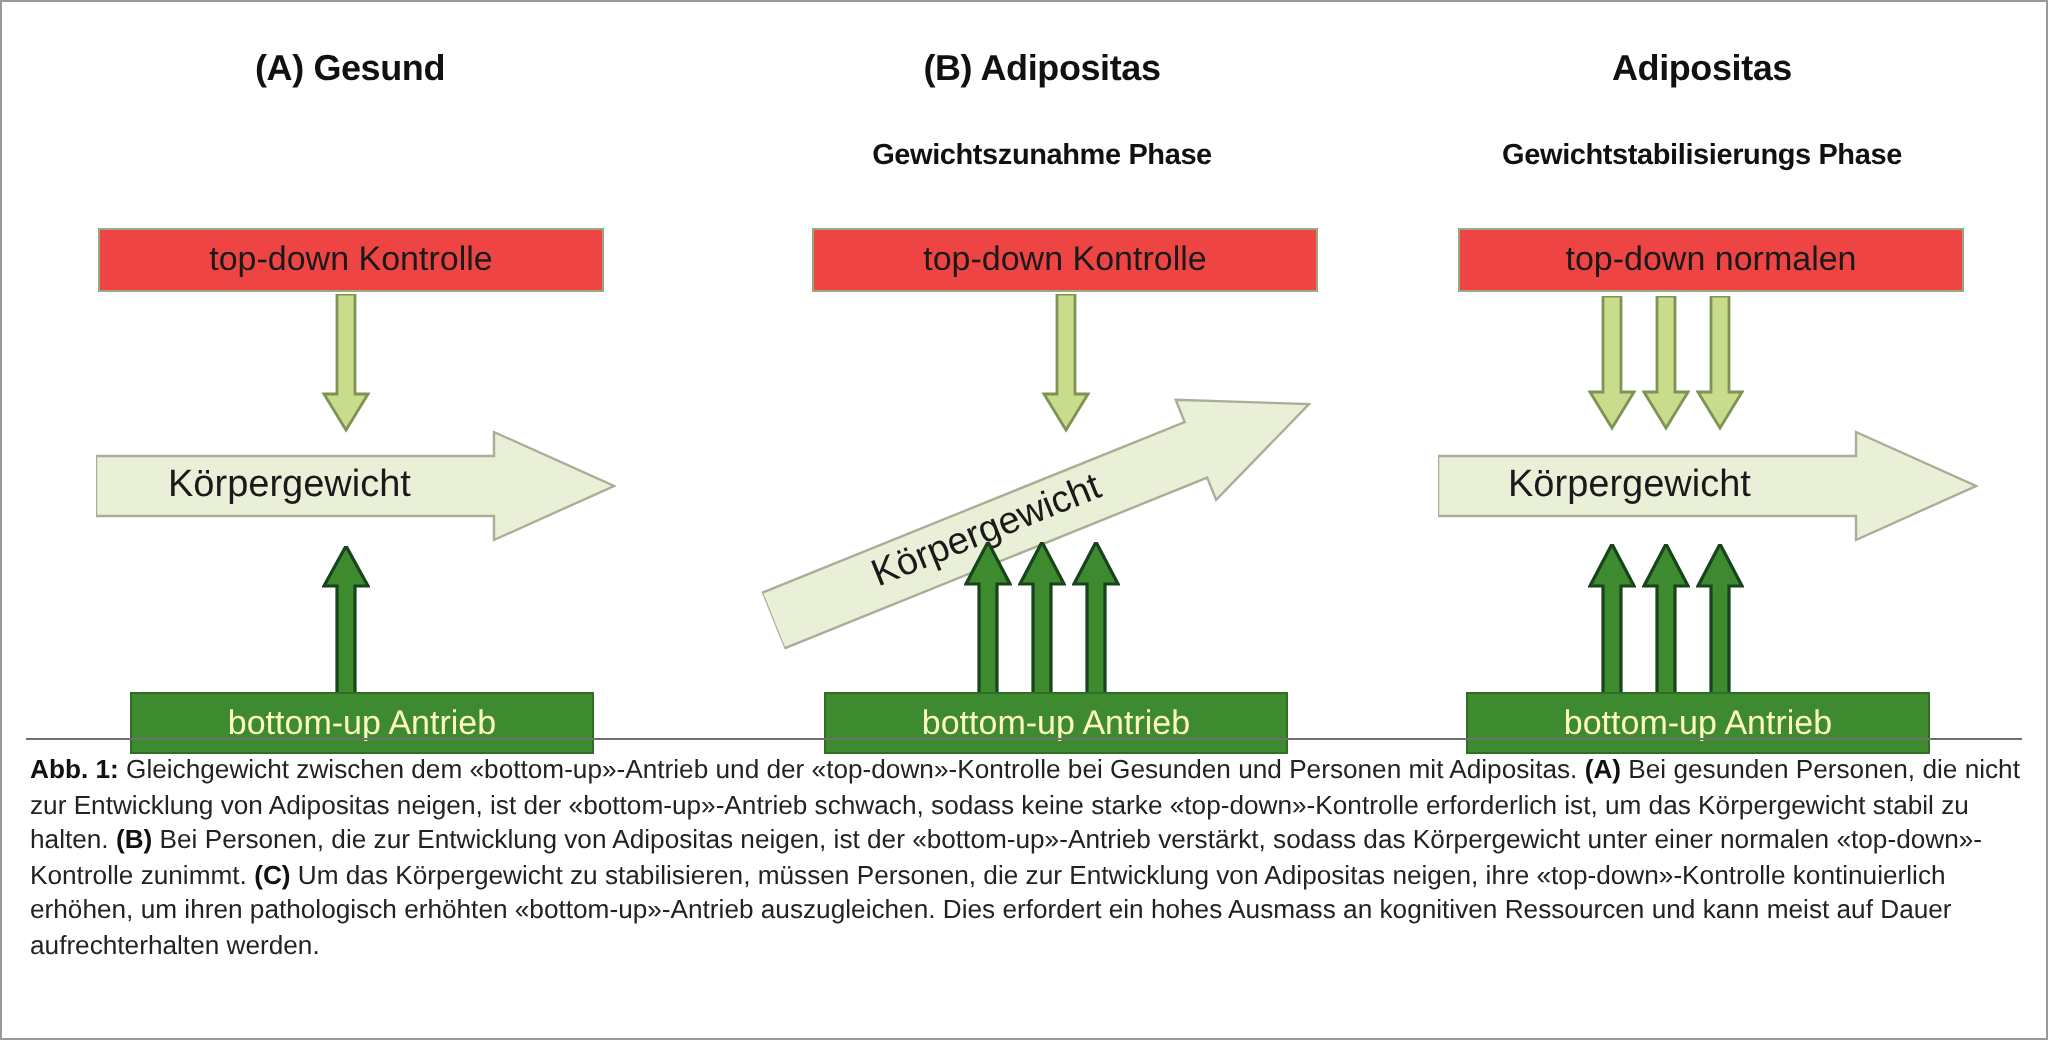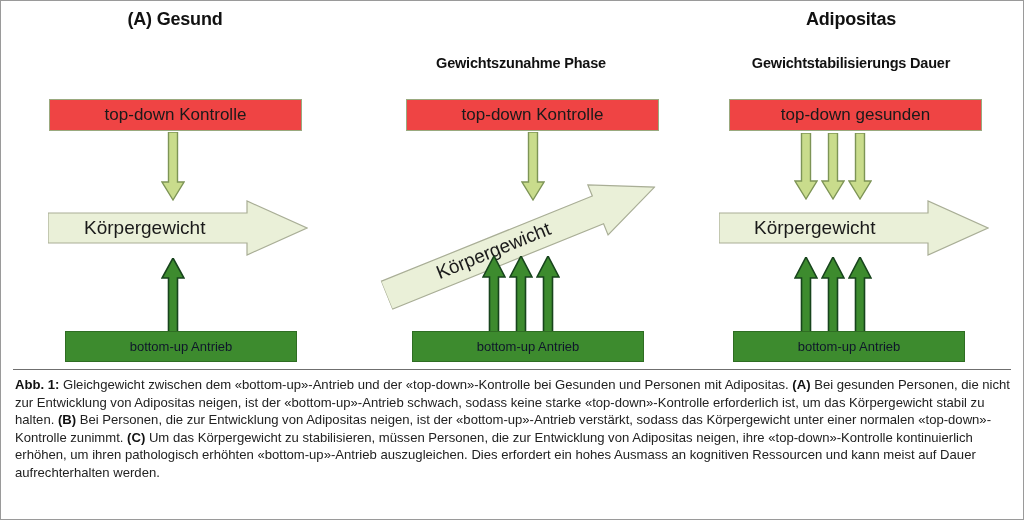--- a/index.html
+++ b/index.html
@@ -15,21 +15,21 @@
     height: 520px;
     background: #ffffff;
     border: 1px solid #9a9a9a;
     box-sizing: border-box;
     overflow: hidden;
   }
 
   
   .panels {
     position: absolute;
-    left: 0; top: 0;
+    left: 0; top: 15px;
     width: 868px;
     height: 368px;
   }
   .panel {
     position: absolute;
     top: 0;
     width: 340px;
     height: 368px;
   }
   .panel-a { left: 4px; }
@@ -73,22 +73,22 @@
   }
   
   .bu-box {
     position: absolute;
     background: #3d8b2e;
     border: 1px solid #2f6d23;
     box-sizing: border-box;
     display: flex;
     align-items: center;
     justify-content: center;
-    color: #0f172a;
-    font-size: 13px;
+    color: #fef9c3;
+    font-size: 17px;
     white-space: nowrap;
   }
 
   
   .weight-arrow {
     position: absolute;
     display: flex;
     align-items: center;
   }
   .weight-arrow svg { display: block; }
@@ -164,20 +164,24 @@
           <polygon points="12,0 23,20 16.5,20 16.5,76 7.5,76 7.5,20 1,20" fill="#3d8b2e" stroke="#17441c" stroke-width="1.6"></polygon>
         </svg>
       </div>
 
       <div class="bu-box" style="left:60px; top:330px; width:232px; height:31px;">
         <span>bottom-up Antrieb</span>
       </div>
     </div>
 
     <div class="panel panel-b">
+      <div class="panel-title main">
+        <span class="tag">(B)</span>
+        <span>Adipositas</span>
+      </div>
       <div class="panel-title sub">Gewichtszunahme Phase</div>
 
       <div class="td-box" style="left:55px; top:98px; width:253px; height:32px;">
         <span>top-down Kontrolle</span>
       </div>
 
       <div class="mini-arrow" style="left:170px; top:131px; width:24px; height:70px;">
         <svg width="24" height="70" viewBox="0 0 24 70">
           <polygon points="7.5,0 16.5,0 16.5,50 23,50 12,68 1,50 7.5,50" fill="#c9dc8c" stroke="#7d9456" stroke-width="1.4"></polygon>
         </svg>
@@ -209,24 +213,24 @@
       <div class="bu-box" style="left:61px; top:330px; width:232px; height:31px;">
         <span>bottom-up Antrieb</span>
       </div>
     </div>
 
     <div class="panel panel-c">
       <div class="panel-title main">
         <span class="tag"></span>
         <span>Adipositas</span>
       </div>
-      <div class="panel-title sub">Gewichtstabilisierungs Dauer</div>
+      <div class="panel-title sub">Gewichtstabilisierungs Phase</div>
 
       <div class="td-box" style="left:48px; top:98px; width:253px; height:32px;">
-        <span>top-down gesunden</span>
+        <span>top-down normalen</span>
       </div>
 
       <div class="mini-arrow" style="left:113px; top:132px; width:24px; height:68px;">
         <svg width="24" height="68" viewBox="0 0 24 68">
           <polygon points="7.5,0 16.5,0 16.5,48 23,48 12,66 1,48 7.5,48" fill="#c9dc8c" stroke="#7d9456" stroke-width="1.4"></polygon>
         </svg>
       </div>
       <div class="mini-arrow" style="left:140px; top:132px; width:24px; height:68px;">
         <svg width="24" height="68" viewBox="0 0 24 68">
           <polygon points="7.5,0 16.5,0 16.5,48 23,48 12,66 1,48 7.5,48" fill="#c9dc8c" stroke="#7d9456" stroke-width="1.4"></polygon>

